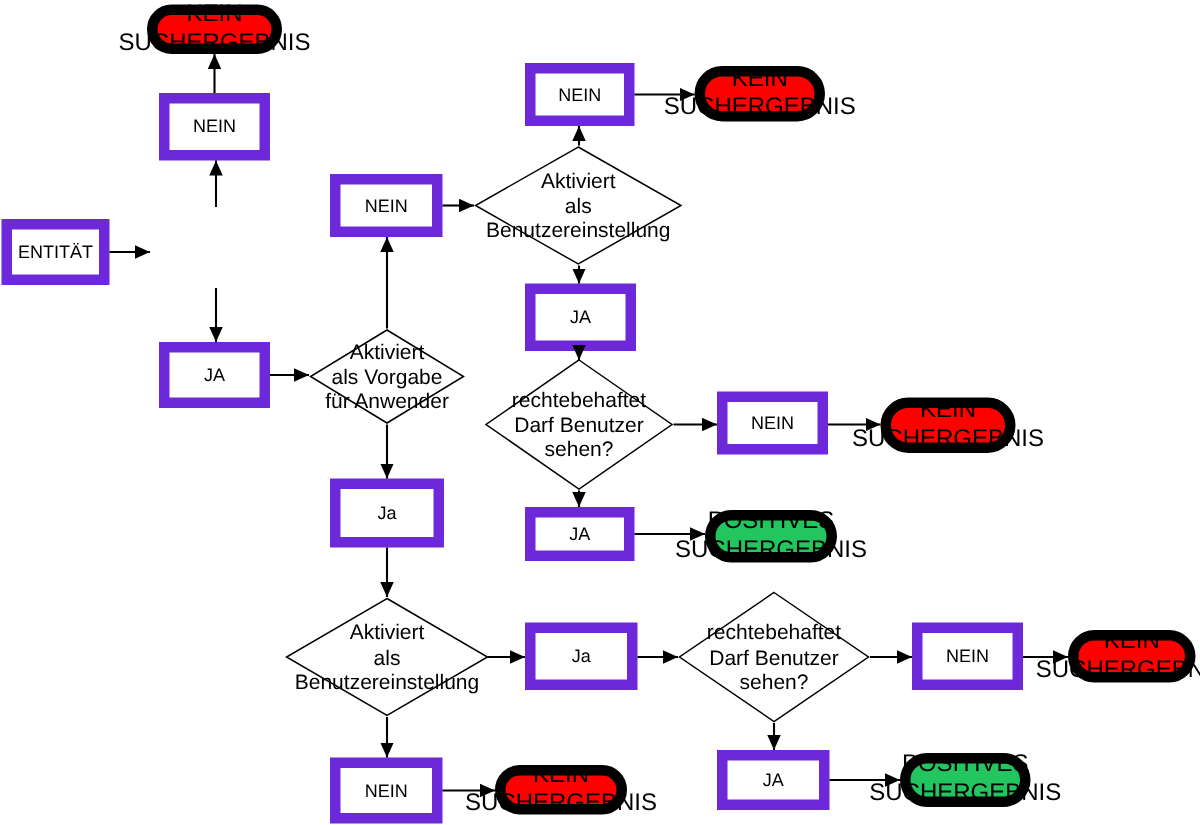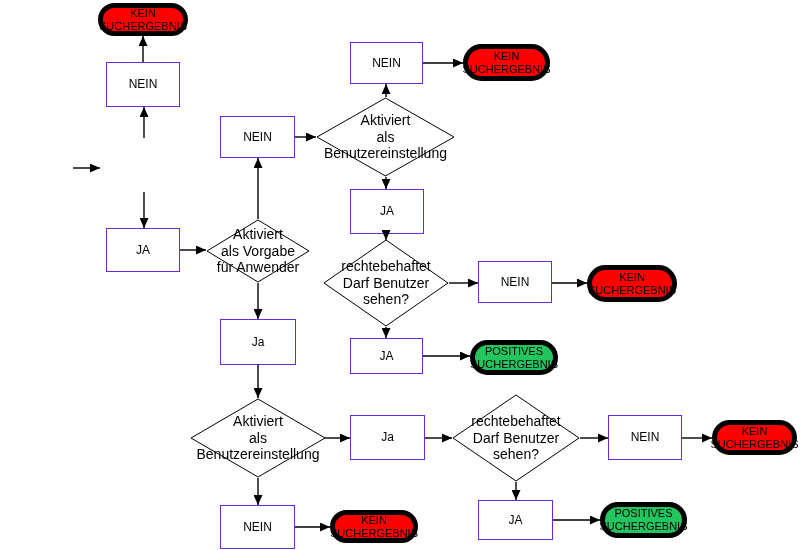--- a/index.html
+++ b/index.html
@@ -21,46 +21,49 @@
     box-sizing: border-box;
   }
   .lbl {
     position: relative;
     white-space: pre-line;
     line-height: 1.18;
     z-index: 2;
   }
   .rect {
     background: #ffffff;
-    border: 1px solid #6d28d9;
+    border: 7px solid #6d28d9;
     font-size: 12px;
   }
   .oval {
-    border: 5px solid #000000;
+    border: 7px solid #000000;
     border-radius: 999px;
-    font-size: 11px;
+    font-size: 16px;
   }
   .oval.red   { background: #ff0000; }
   .oval.green { background: #22c55e; }
   .diamond { font-size: 14px; }
   .diamond .shape { position: absolute; left: 0; top: 0; z-index: 1; }
   .diamond .shape polygon { fill: #ffffff; stroke: #000000; stroke-width: 1; }
   #edges {
     position: absolute;
     left: 0; top: 0;
     z-index: 3;
     pointer-events: none;
   }
   #edges line { stroke: #000000; stroke-width: 1.4; }
 </style>
 </head>
 <body>
 
 <div id="canvas">
 
+  <div class="node rect" style="left:1px;top:146px;width:72px;height:44px">
+    <span class="lbl">ENTITÄT</span>
+  </div>
   <div class="node rect" style="left:106px;top:62px;width:74px;height:45px">
     <span class="lbl">NEIN</span>
   </div>
   <div class="node rect" style="left:106px;top:228px;width:74px;height:44px">
     <span class="lbl">JA</span>
   </div>
   <div class="node rect" style="left:220px;top:116px;width:75px;height:42px">
     <span class="lbl">NEIN</span>
   </div>
   <div class="node rect" style="left:350px;top:42px;width:73px;height:42px">

